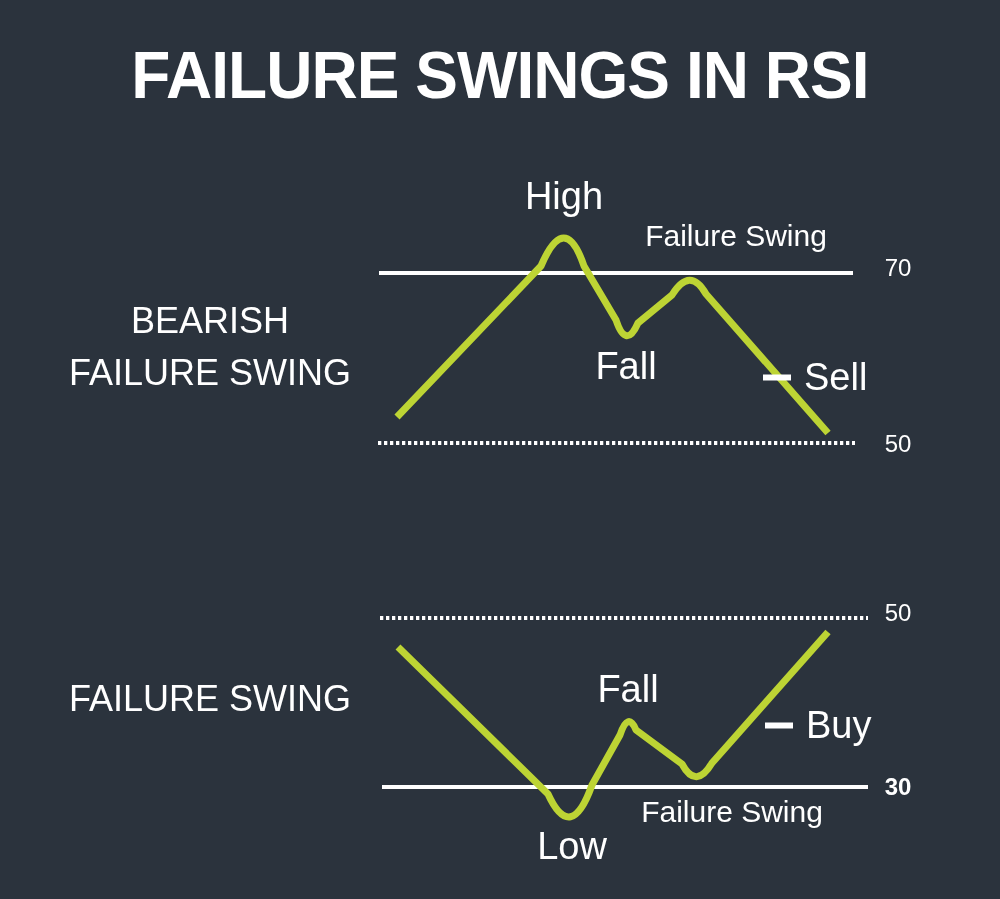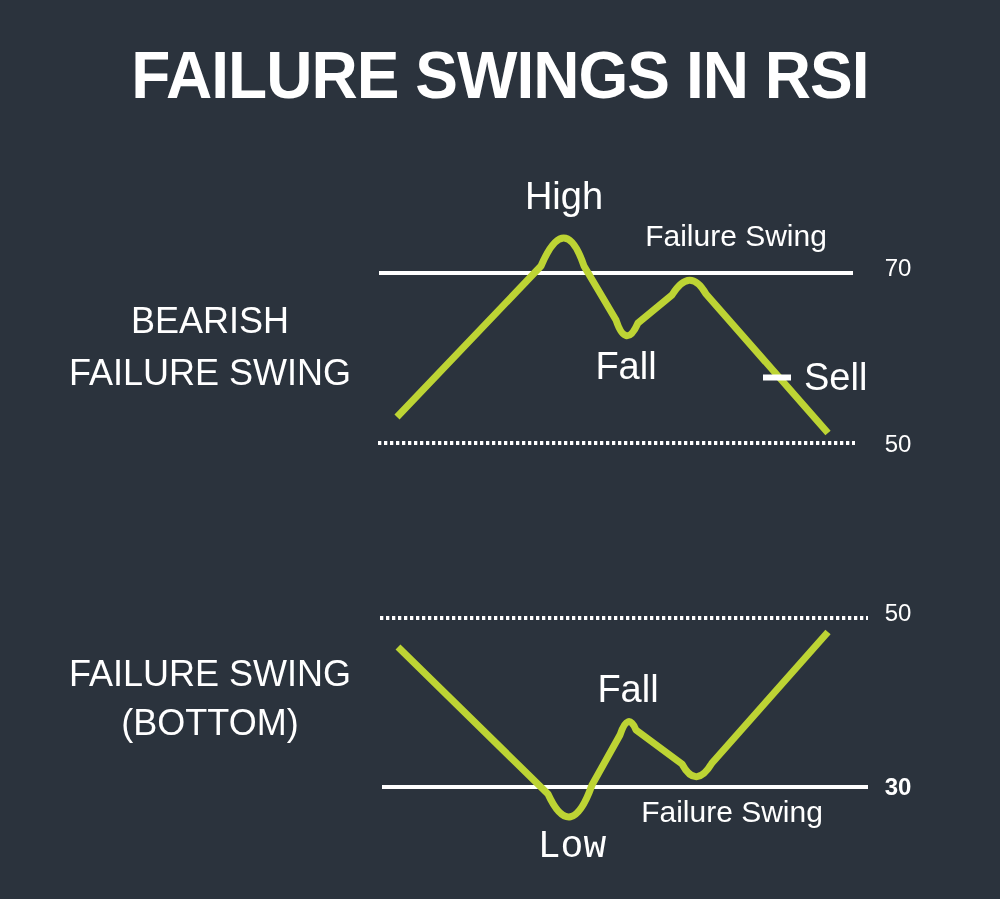--- a/index.html
+++ b/index.html
@@ -53,21 +53,21 @@
   .t-high         { left: 564px; top: 197px; }
   .t-fswing-top   { left: 736px; top: 236px; }
   .t-fall-top     { left: 626px; top: 367px; }
   .t-70           { left: 898px; top: 268px; }
   .t-50-top       { left: 898px; top: 444px; }
 
   .t-50-bottom    { left: 898px; top: 613px; }
   .t-fall-bottom  { left: 628px; top: 690px; }
   .t-30           { left: 898px; top: 787px; font-weight: bold; }
   .t-fswing-bot   { left: 732px; top: 812px; }
-  .t-low          { left: 572px; top: 847px; font-family: Liberation Mono, monospace; }
+  .t-low          { left: 572px; top: 847px; }
 
   .action-group {
     position: absolute;
     display: flex;
     align-items: center;
     gap: 13px;
     transform: translateY(-50%);
     white-space: nowrap;
   }
   .sell-group { left: 763px; top: 329px; margin-top: 48px; }
@@ -105,22 +105,25 @@
     <span class="lbl tick t-50-top">50</span>
     <div class="action-group sell-group">
       <span class="action-dash"></span>
       <span class="action-text">Sell</span>
     </div>
   </div>
 
   <div class="layer">
     <div class="side-label side-bottom">
       <span class="ln">FAILURE SWING</span>
-      <span class="ln">(BOTTOM)</span>
     </div>
     <span class="lbl tick t-50-bottom">50</span>
     <span class="lbl big t-fall-bottom">Fall</span>
     <span class="lbl tick t-30">30</span>
     <span class="lbl med t-fswing-bot">Failure Swing</span>
     <span class="lbl big t-low">Low</span>
+    <div class="action-group buy-group">
+      <span class="action-dash"></span>
+      <span class="action-text">Buy</span>
+    </div>
   </div>
 
 </div>
 
 </body></html>

